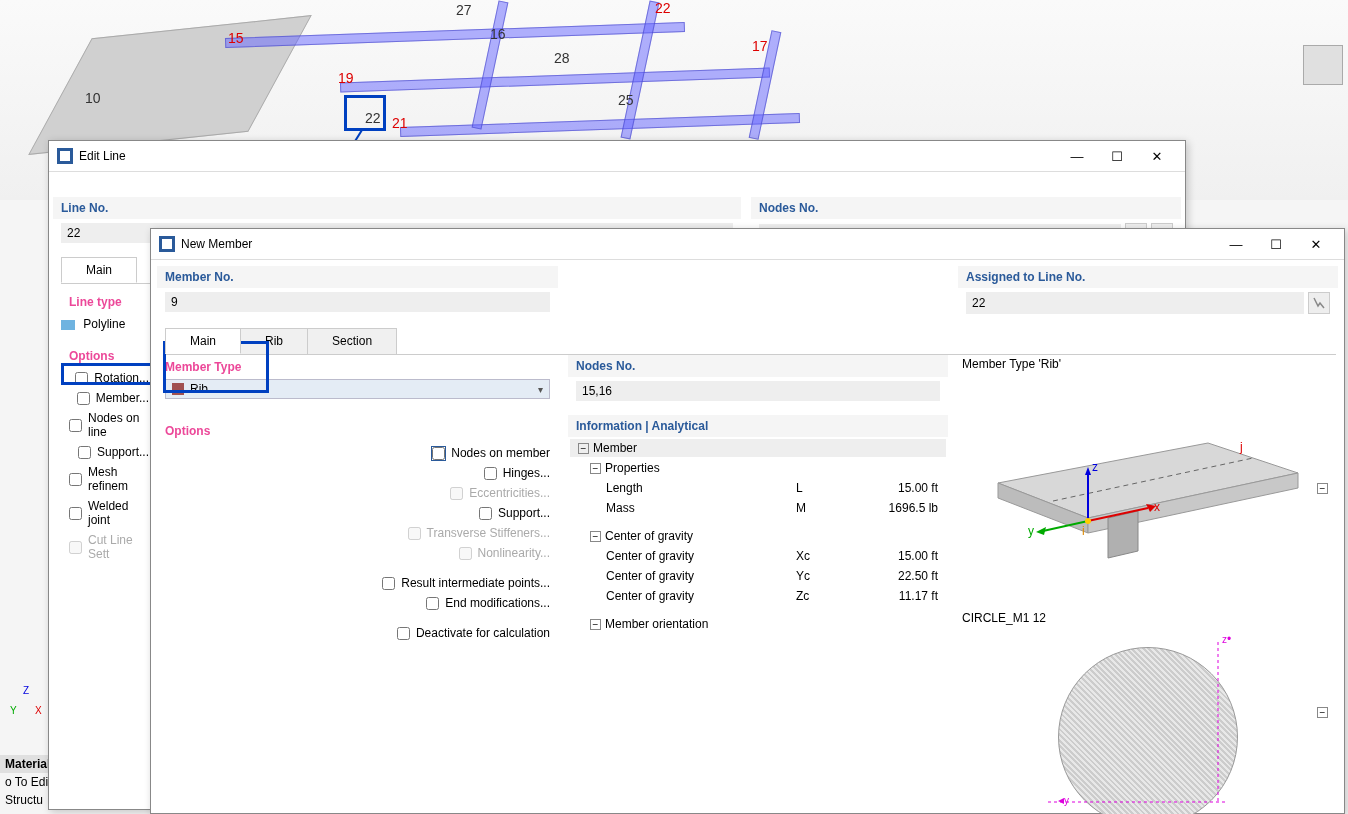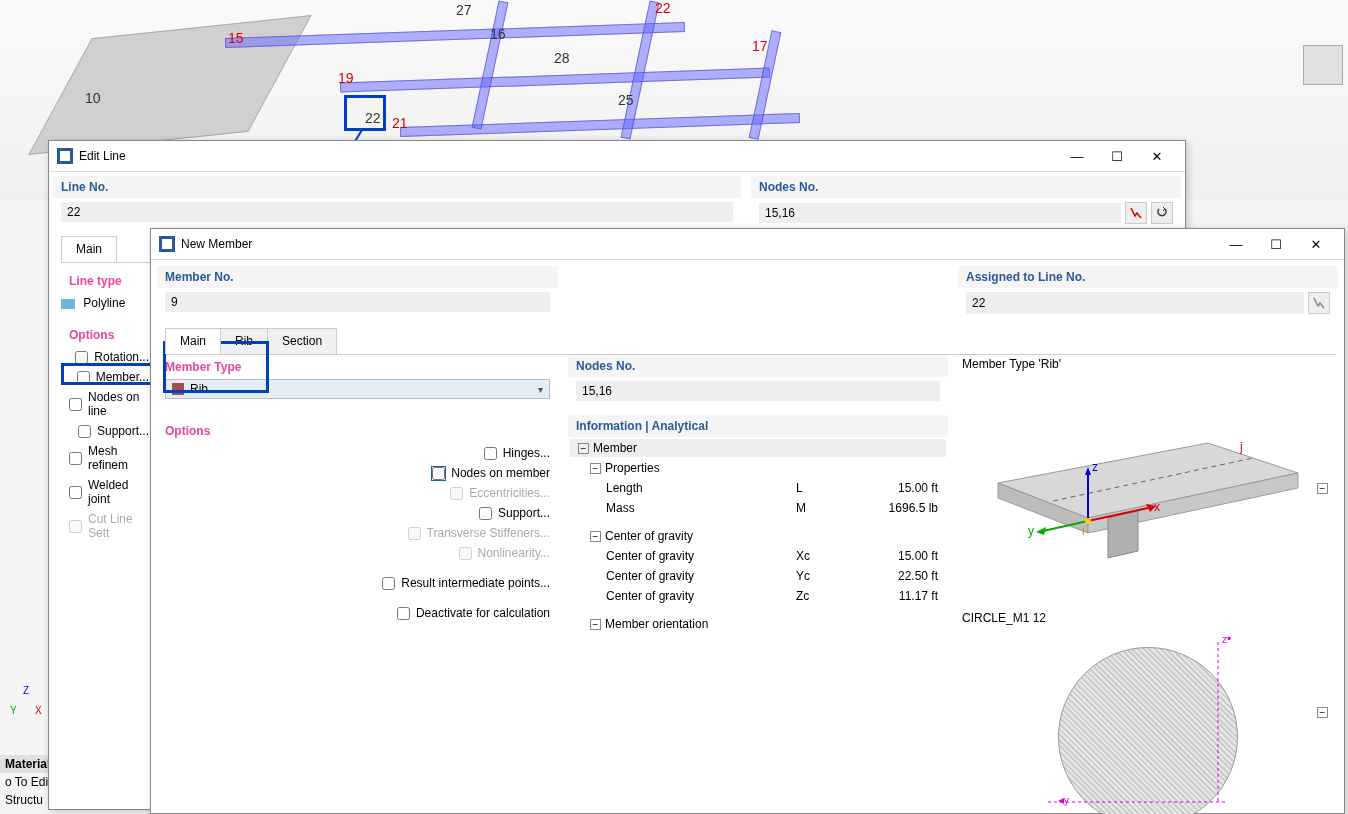--- a/index.html
+++ b/index.html
@@ -30,21 +30,21 @@
 .titlebar { display: flex; align-items: center; padding: 4px 8px; border-bottom: 1px solid #ddd; background: #fff; }
 .titlebar-icon { width: 16px; height: 16px; margin-right: 6px; display: inline-block; }
 .titlebar-title { flex: 1; font-size: 12px; }
 .titlebar-btn { width: 40px; height: 22px; display: flex; align-items: center; justify-content: center; font-size: 13px; cursor: pointer; }
 
 .section-header { background: #f5f5f5; padding: 4px 8px; font-weight: bold; color: #2a5a9a; font-size: 12px; }
 .field-row { padding: 4px 8px; }
 .input-field { width: 100%; background: #eee; border: none; padding: 3px 6px; font-size: 12px; }
 
 .tabs { display: flex; border-bottom: 1px solid #ccc; margin: 4px 8px 0; }
-.tab { padding: 5px 14px; cursor: pointer; background: #f0f0f0; border: 1px solid #ccc; border-bottom: none; margin-right: -1px; font-size: 12px; }
+.tab { padding: 5px 24px; cursor: pointer; background: #f0f0f0; border: 1px solid #ccc; border-bottom: none; margin-right: -1px; font-size: 12px; }
 .tab.active { background: #fff; border-bottom: 1px solid #fff; position: relative; z-index: 1; }
 .group-title { color: #ec4899; font-weight: bold; font-size: 12px; padding: 5px 8px; }
 
 .checkbox-row { display: flex; align-items: center; padding: 3px 8px; justify-content: flex-end; }
 .checkbox-row input { margin-right: 6px; }
 .checkbox-row.disabled { color: #aaa; }
 .checkbox-row.checked-blue input { outline: 1px solid #2a5a9a; }
 
 .dropdown { display: flex; align-items: center; background: #e4ecf5; border: 1px solid #bbc; padding: 2px 6px; }
 .dropdown-swatch { width: 12px; height: 12px; background: #a05050; margin-right: 6px; }
@@ -62,21 +62,21 @@
 .rib-preview { height: 230px; position: relative; }
 .circle-preview { height: 170px; position: relative; }
 .circle-shape { width: 180px; height: 180px; border-radius: 50%; background: repeating-linear-gradient(45deg, #ccc, #ccc 2px, #e8e8e8 2px, #e8e8e8 4px); border: 1px solid #999; position: absolute; left: 50%; top: 20px; transform: translateX(-50%); }
 .axis-mark-z { position: absolute; left: 50%; top: 5px; transform: translateX(74px); color: #d0d; font-size: 10px; }
 .axis-mark-y { position: absolute; left: 50%; bottom: -10px; transform: translateX(-90px); color: #d0d; font-size: 10px; }
 .icon-btn { width: 22px; height: 22px; background: #eee; border: 1px solid #ccc; display: flex; align-items: center; justify-content: center; font-size: 12px; cursor: pointer; }
 
 .polyline-swatch { display: inline-block; width: 14px; height: 10px; background: #6fb3e0; margin-right: 5px; vertical-align: middle; }
 
 
-.edit-line-body { display: flex; padding: 4px; gap: 10px; }
+.edit-line-body { display: flex; padding: 4px; gap: 10px; margin-top: 21px; }
 .edit-line-left { flex: 1; }
 .edit-line-right { width: 430px; }
 
 
 .nm-header { display: flex; padding: 6px; gap: 10px; }
 .nm-header-left { flex: 1; }
 .nm-header-mid { width: 380px; }
 .nm-header-right { width: 380px; }
 .nm-body { display: flex; padding: 0 6px; gap: 10px; }
 .nm-col-left { flex: 1; }
@@ -274,27 +274,27 @@
         <div class="dropdown">
           <span class="dropdown-swatch"></span>
           <span class="dropdown-text">Rib</span>
           <span class="dropdown-arrow">▾</span>
         </div>
       </div>
 
       <div class="highlight-box" style="position:absolute; left:12px; top:112px; width:106px; height:52px;"></div>
 
       <div class="group-title" style="margin-top:14px;">Options</div>
+      <div class="checkbox-row checked-blue">
+          <input type="checkbox" style="">
+          <span>Nodes on member</span>
+        </div>
       <div class="checkbox-row">
           <input type="checkbox" style="">
           <span>Hinges...</span>
-        </div>
-      <div class="checkbox-row checked-blue">
-          <input type="checkbox" style="">
-          <span>Nodes on member</span>
         </div>
       <div class="checkbox-row disabled">
           <input type="checkbox" disabled="" style="">
           <span>Eccentricities...</span>
         </div>
       <div class="checkbox-row">
           <input type="checkbox" style="">
           <span>Support...</span>
         </div>
       <div class="checkbox-row disabled">
@@ -302,20 +302,24 @@
           <span>Transverse Stiffeners...</span>
         </div>
       <div class="checkbox-row disabled">
           <input type="checkbox" disabled="" style="">
           <span>Nonlinearity...</span>
         </div>
       <div style="height:10px;"></div>
       <div class="checkbox-row">
           <input type="checkbox" style="">
           <span>Result intermediate points...</span>
+        </div>
+      <div class="checkbox-row">
+          <input type="checkbox" style="">
+          <span>End modifications...</span>
         </div>
       <div style="height:10px;"></div>
       <div class="checkbox-row">
           <input type="checkbox" style="">
           <span>Deactivate for calculation</span>
         </div>
     </div>
 
     <div class="nm-col-mid">
       <div class="section-header">Nodes No.</div>

